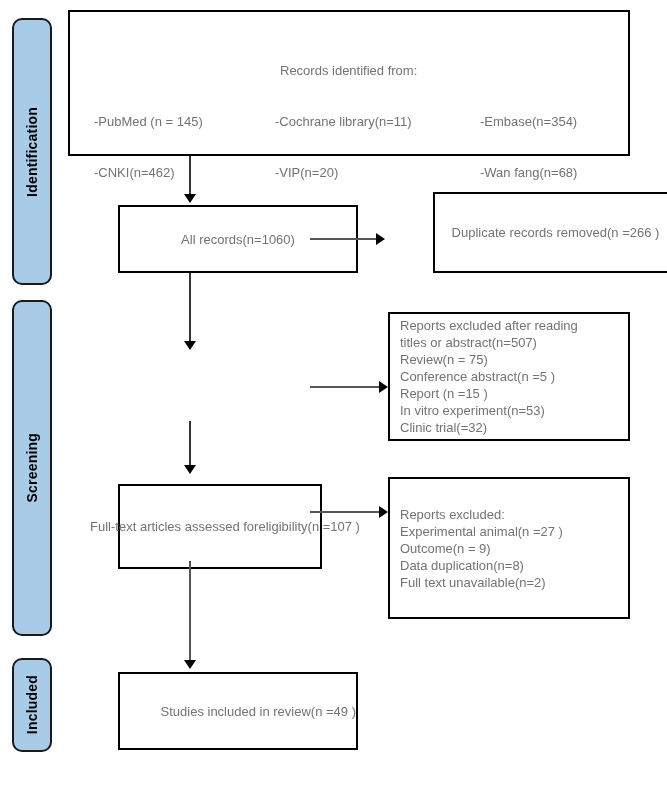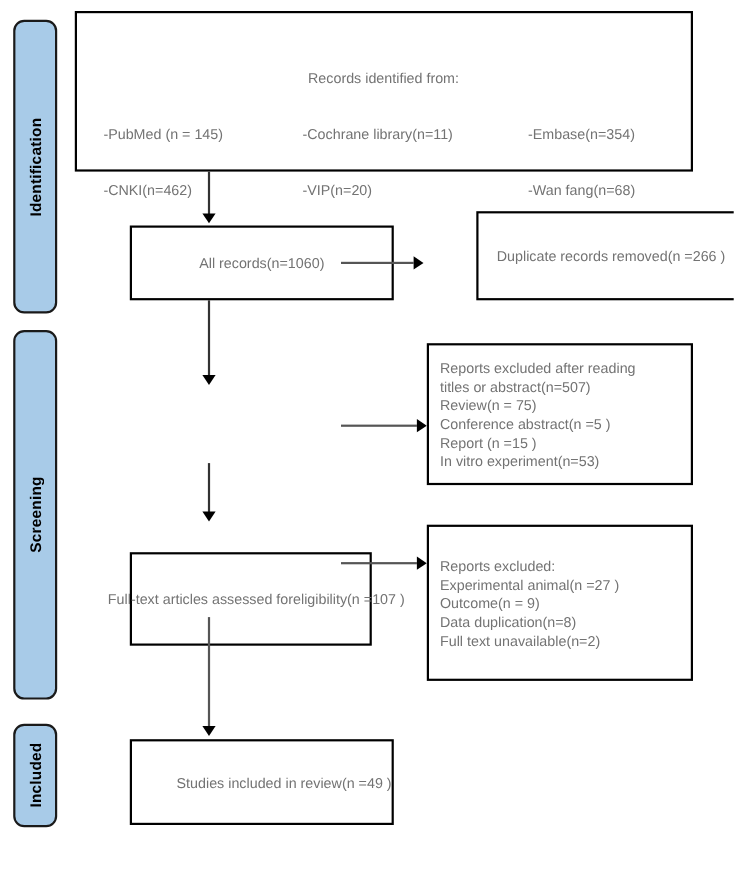--- a/index.html
+++ b/index.html
@@ -72,21 +72,21 @@
     text-align: left;
     padding: 6px 0 6px 10px;
   }
   .flow-box .line { display: block; white-space: pre; }
 
   #box-sources       { left: 68px;  top: 10px;  width: 562px; height: 146px; }
   #box-all-records   { left: 70px;  top: 205px; width: 240px; height: 68px;  }
   #box-duplicates    { left: 385px; top: 192px; width: 245px; height: 81px;  }
   #box-screened      { left: 70px;  top: 352px; width: 240px; height: 69px;  }
   #box-excluded-screen { left: 388px; top: 312px; width: 242px; height: 129px; }
-  #box-fulltext      { left: 70px;  top: 502px; width: 220px; height: 85px; padding-left: 10px;  }
+  #box-fulltext      { left: 70px;  top: 484px; width: 204px; height: 85px; padding-left: 10px;  }
   #box-excluded-elig { left: 388px; top: 477px; width: 242px; height: 142px; }
   #box-included      { left: 70px;  top: 672px; width: 240px; height: 78px; justify-content: flex-end;  }
 
   
   #box-sources {
     display: block;
     padding: 0;
   }
   .sources-inner {
     position: absolute;
@@ -195,20 +195,21 @@
   <div class="conn-h" style="left:310px; top:386px; width:69px;"></div>
   <div class="arrow-right" style="left:379px; top:381px;"></div>
 
   <div class="flow-box listed" id="box-excluded-screen">
     <span class="line">Reports excluded after reading</span>
     <span class="line">titles or abstract(n=507)</span>
     <span class="line">Review(n = 75)</span>
     <span class="line">Conference abstract(n =5 )</span>
     <span class="line">Report (n =15 )</span>
     <span class="line">In vitro experiment(n=53)</span>
+    <span class="line">Clinic trial(=32)</span>
   </div>
 
   <div class="conn-v dark" style="left:189px; top:421px; height:46px;"></div>
   <div class="arrow-down" style="left:184px; top:465px;"></div>
 
   <div class="flow-box centered" id="box-fulltext">
     <span class="line">Full-text articles assessed for</span>
     <span class="line">eligibility</span>
     <span class="line">(n =107 )</span>
   </div>

